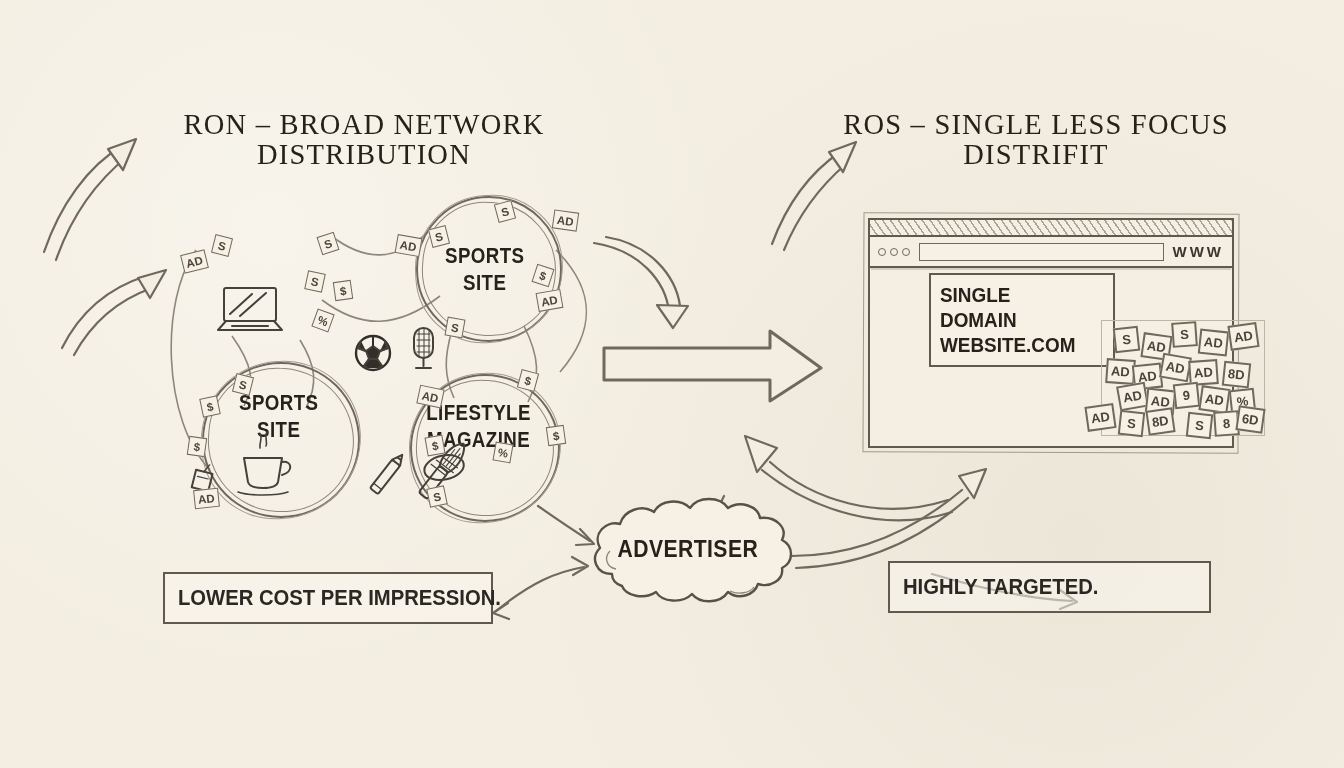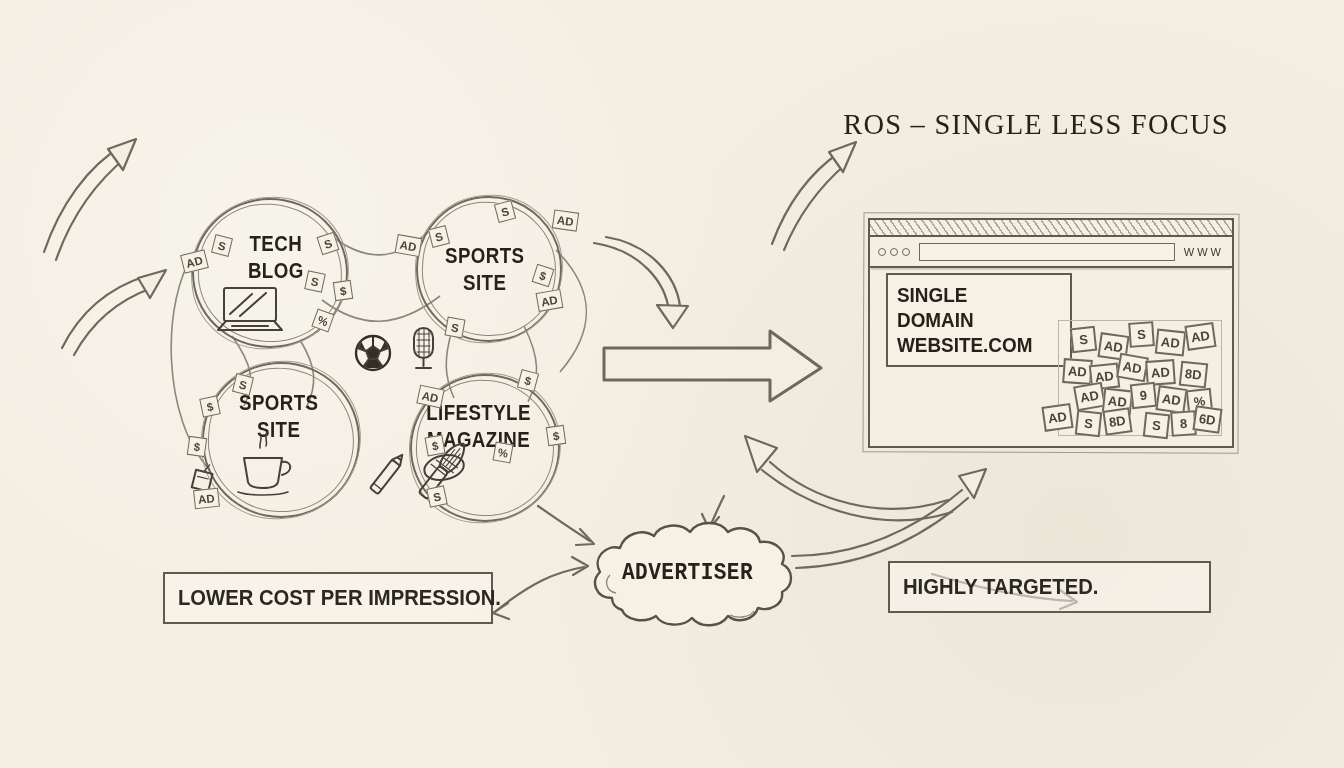--- a/index.html
+++ b/index.html
@@ -46,29 +46,29 @@
     border:2.4px solid #5f594e;background:#f4efe2;}
   .browser::before{content:'';position:absolute;inset:-7px;border:1.2px solid #a19a8c;
     transform:rotate(.25deg);pointer-events:none;}
   .b-titlebar{height:15px;border-bottom:2px solid #5f594e;
     background:repeating-linear-gradient(55deg,transparent 0 5px,rgba(110,103,90,.55) 5px 6.5px);}
   .b-toolbar{height:29px;display:flex;align-items:center;padding:0 8px;
     border-bottom:2px solid #5f594e;position:relative;
     box-shadow:0 3px 0 -1px rgba(110,103,90,.25);}
   .dot{width:8px;height:8px;border:1.6px solid #6f685c;border-radius:50%;margin-right:4px;box-sizing:border-box;}
   .urlbar{flex:1;height:16px;border:1.6px solid #6f685c;margin:0 9px 0 5px;background:#f6f1e4;}
-  .www{font-weight:normal;font-size:11px;letter-spacing:3px;color:#3c372e;}
-  .b-content{position:relative;height:178px;}
+  .www{font-weight:bold;font-size:15px;letter-spacing:3px;color:#3c372e;}
+  .b-content{position:relative;height:178px;margin-left:43px;}
   .site-box{position:absolute;left:16px;top:5px;width:164px;border:2px solid #5f594e;
     background:#f6f1e4;padding:7px 9px;font-weight:bold;font-size:21px;line-height:1.2;color:#26221b;}
   .ad-cluster{position:absolute;left:188px;top:52px;width:162px;height:114px;
     border:1px solid #bdb5a4;}
 
   
-  .cloud-wrap{position:absolute;left:580px;top:515px;width:230px;height:122px;font-family:Liberation Mono, monospace;}
+  .cloud-wrap{position:absolute;left:580px;top:491px;width:230px;height:122px;}
   .cloud-label{position:absolute;left:0;top:44px;width:215px;text-align:center;
     font-weight:bold;font-size:24px;letter-spacing:.5px;color:#26221b;}
 
   
   .note-box{position:absolute;border:2px solid #5f594e;background:rgba(250,246,236,.55);
     padding:9px 13px;font-weight:bold;font-size:22.5px;line-height:1.32;color:#2b2722;}
   .note-left{left:163px;top:572px;width:300px;text-align:center;}
   .note-right{left:888px;top:561px;width:293px;}
   .note-box .line{white-space:nowrap;}
 </style>
@@ -149,31 +149,28 @@
       </g>
 
       <g>
         <path d="M 932 574 C 992 592 1038 599 1072 601"></path>
         <polyline points="1060,590 1077,602 1060,609"></polyline>
       </g>
     </g>
   </svg>
 
   <div class="title title-left">
+    <div>RON – BROAD NETWORK</div>
+    <div>DISTRIBUTION</div>
   </div>
   <div class="title title-right">
     <div>ROS – SINGLE LESS FOCUS</div>
-  </div>
-
-  <div class="circle c-tech">
-    <div class="circle-label">
-      <div>TECH</div>
-      <div>BLOG</div>
-    </div>
-  </div>
+    <div>DISTRIFIT</div>
+  </div>
+
   <div class="circle c-sports-top">
     <div class="circle-label">
       <div>SPORTS</div>
       <div>SITE</div>
     </div>
   </div>
   <div class="circle c-sports-bottom">
     <div class="circle-label">
       <div>SPORTS</div>
       <div>SITE</div>

